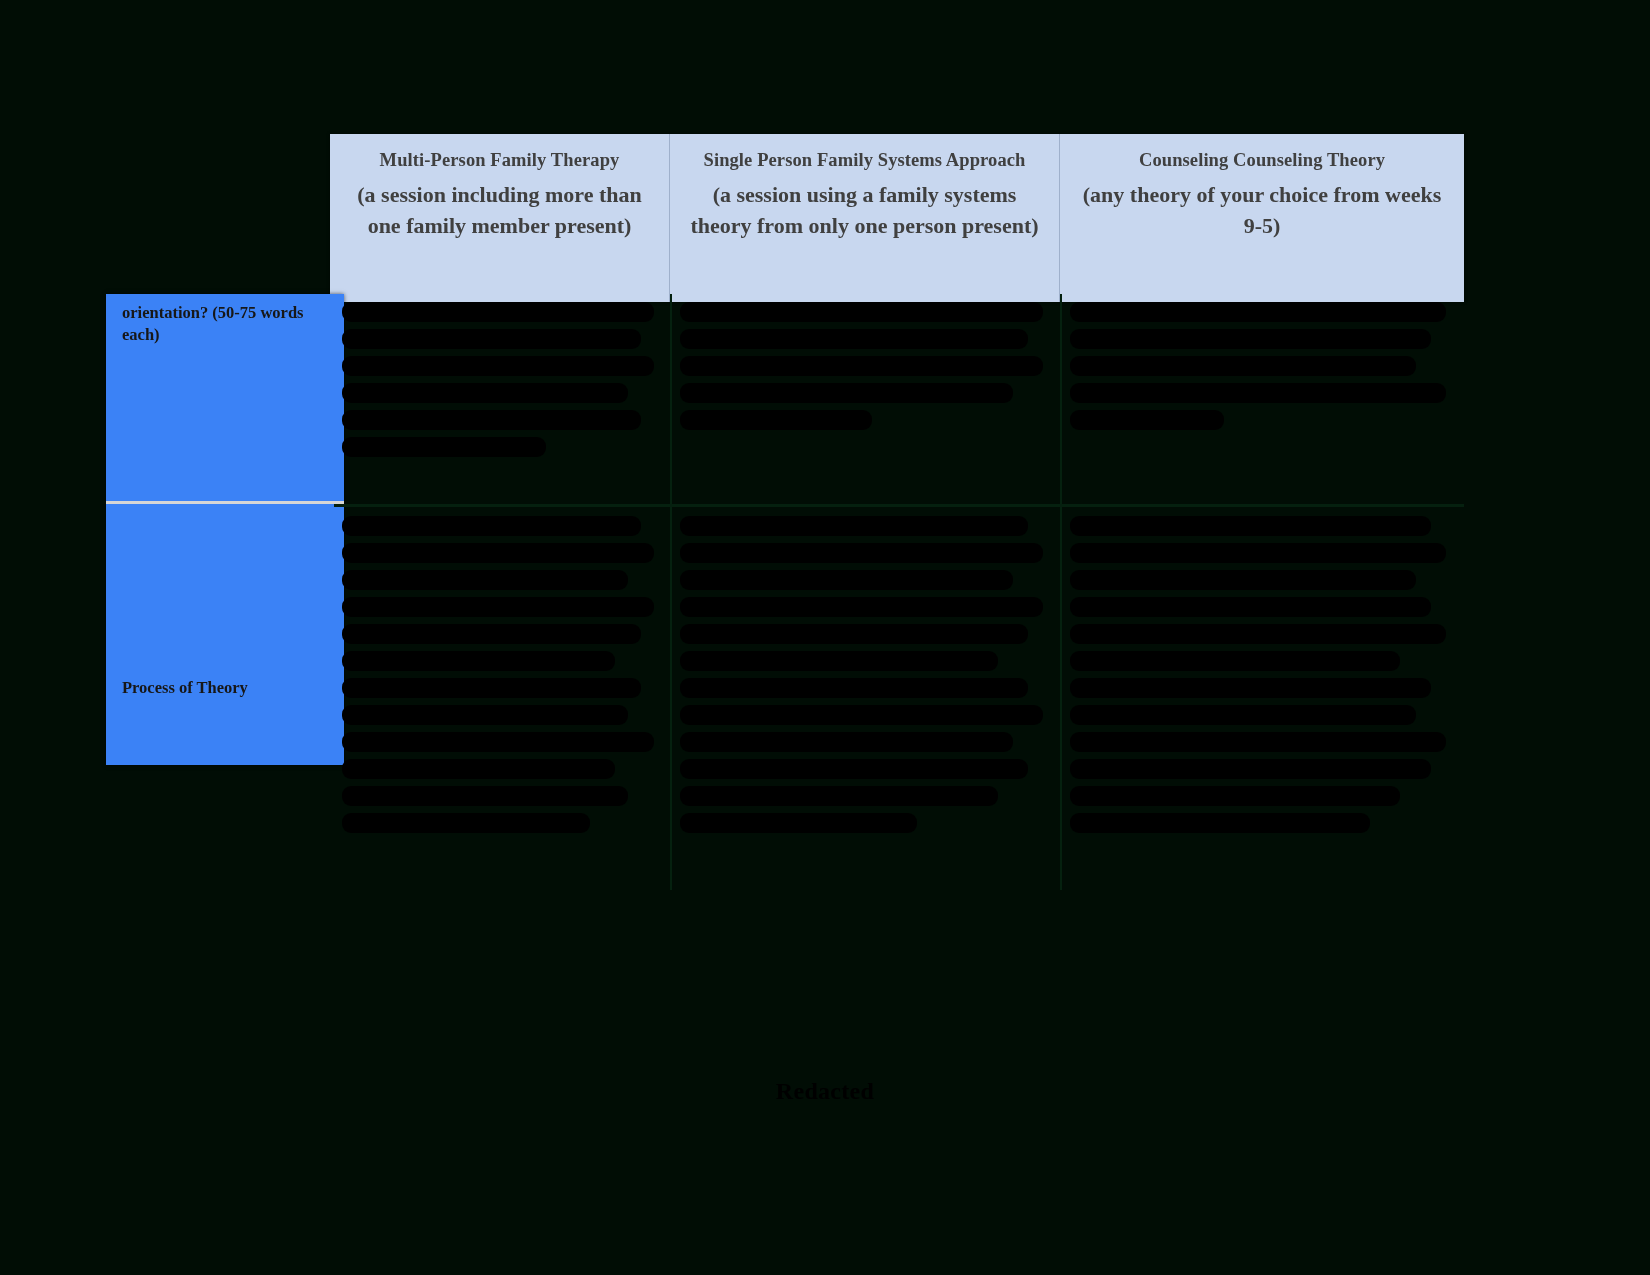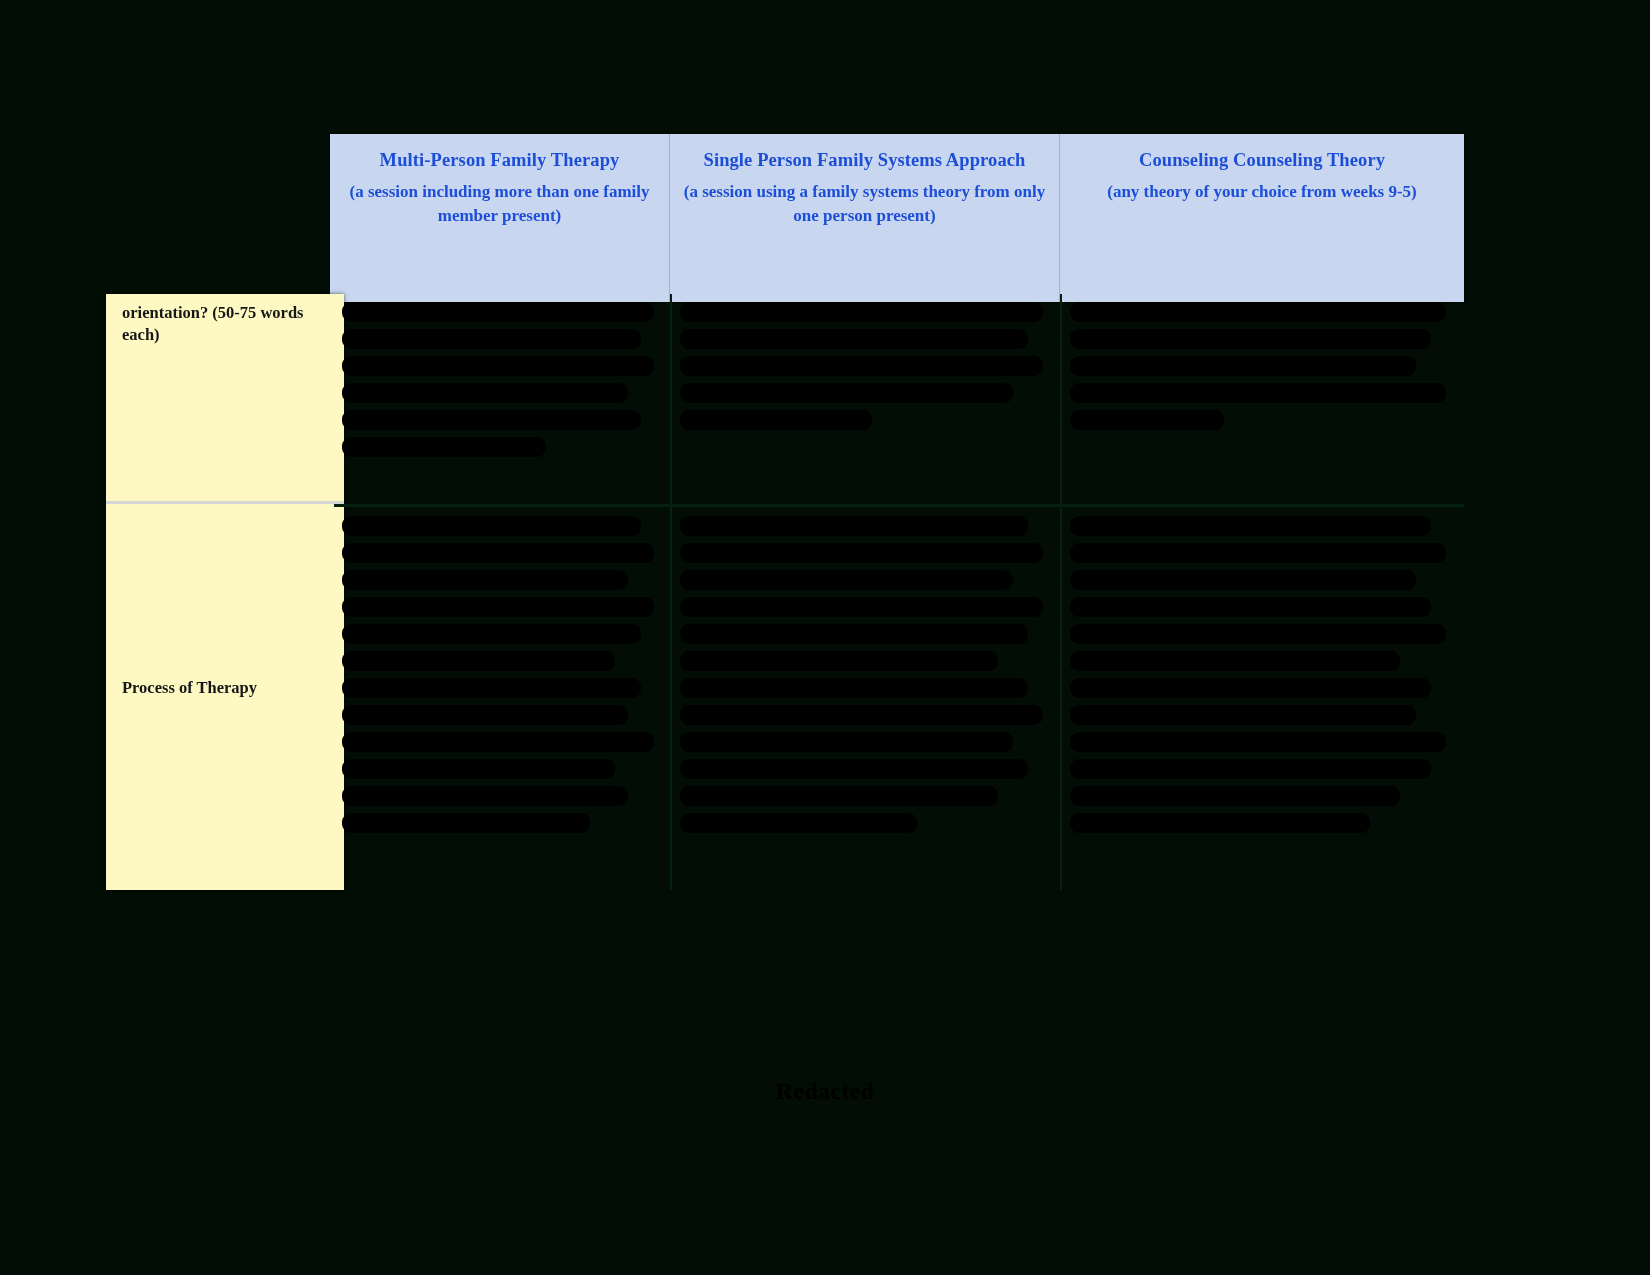--- a/index.html
+++ b/index.html
@@ -39,50 +39,50 @@
     width: 1134px;
     height: 168px;
     display: flex;
     box-shadow: 0 0 3px rgba(0,0,0,0.55);
   }
   .header-cell {
     background: #c8d7ef;
     box-sizing: border-box;
     padding: 14px 12px 8px 12px;
     text-align: center;
-    color: #1d4ed8;
+    color: #404040;
     border-right: 1px solid #9fb0cb;
     display: block;
   }
   .header-cell:last-child { border-right: none; }
   .hc-1 { width: 340px; }
   .hc-2 { width: 390px; }
   .hc-3 { width: 404px; }
 
   .hc-title {
     font-weight: bold;
     font-size: 18.5px;
     line-height: 1.32;
     letter-spacing: .1px;
   }
   .hc-sub {
     font-weight: bold;
-    font-size: 17px;
+    font-size: 22px;
     line-height: 1.38;
     margin-top: 8px;
   }
 
   
   .stub-col {
     position: absolute;
     left: 0px;
     top: 160px;
     width: 238px;
-    height: 596px;
-    background: #fef9c3;
+    height: 471px;
+    background: #3b82f6;
     box-shadow: 0 0 4px rgba(0,0,0,0.6);
     box-sizing: border-box;
   }
   .stub-cell {
     box-sizing: border-box;
     padding: 8px 12px 8px 16px;
     color: #171717;
     font-weight: bold;
     font-size: 16.5px;
     line-height: 1.32;
@@ -183,21 +183,21 @@
 
     </div>
 
     <div class="stub-col">
 
       <div class="stub-cell stub-cell-1">
         <p class="stub-question">orientation? (50-75 words each)</p>
       </div>
 
       <div class="stub-cell stub-cell-2">
-        <p class="stub-heading">Process of Therapy</p>
+        <p class="stub-heading">Process of Theory</p>
       </div>
 
     </div>
 
     <div class="body-region">
 
       <div class="body-col bcol-1">
         <div class="redact-block" style="top:8px;">
           <div class="redact-line rl-98"></div>
           <div class="redact-line rl-94"></div>

